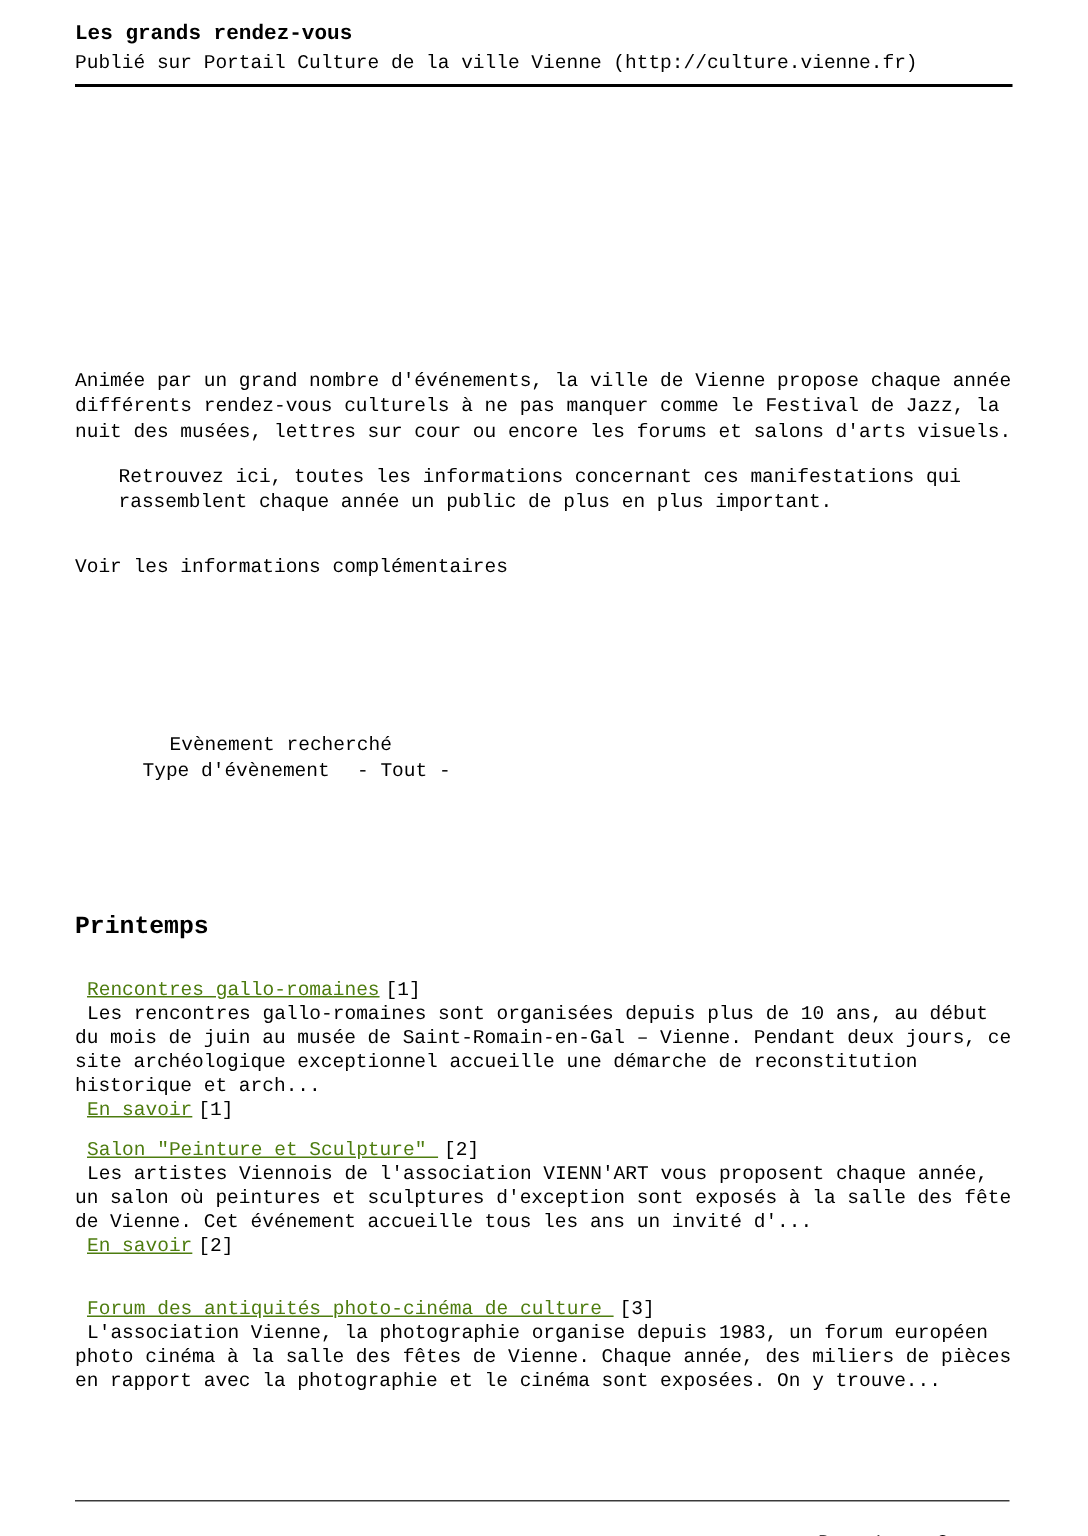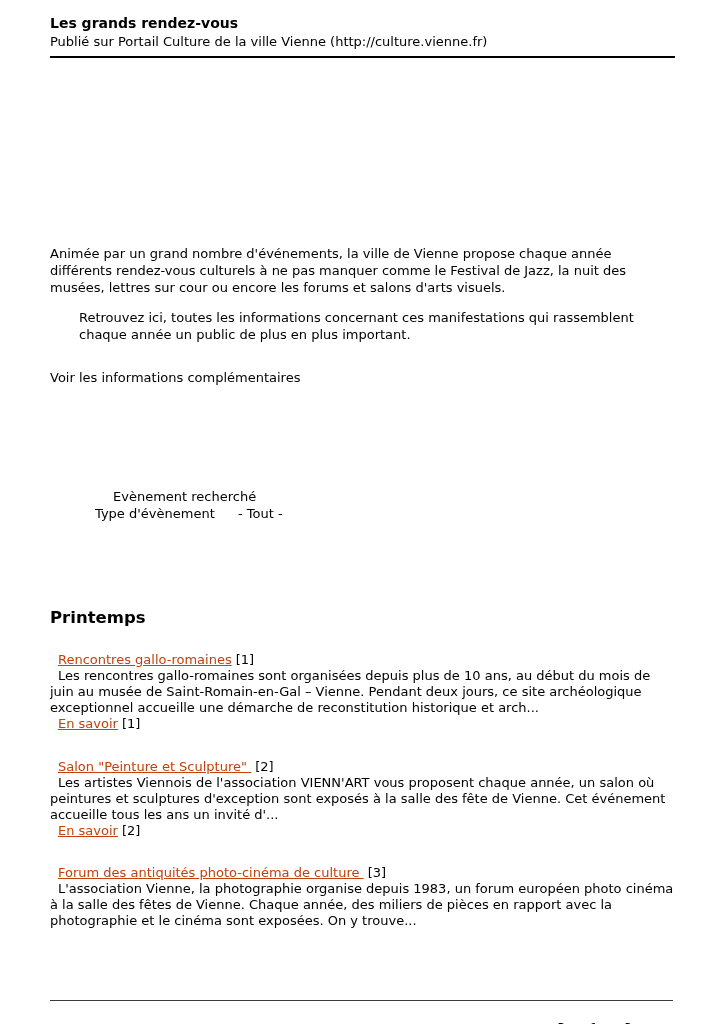--- a/index.html
+++ b/index.html
@@ -6,21 +6,21 @@
   html, body { background: #ffffff; }
   body {
     width: 725px;
     height: 1024px;
     position: relative;
     font-family: "DejaVu Sans", sans-serif;
     color: #000000;
     font-size: 13px;
     overflow: hidden;
   }
-  .abs { position: absolute; left: 50px; width: 625px; }
+  .abs { position: absolute; left: 50px; width: 625px; font-family: Liberation Mono, monospace; }
 
   
   .header { top: 14px; padding-bottom: 5px; border-bottom: 2px solid #000000; }
   .doc-title { font-size: 14px; font-weight: bold; line-height: 18px; }
   .doc-subtitle { font-size: 13px; line-height: 19px; }
 
   
   .intro { top: 245px; line-height: 17px; }
   .intro p + p { margin-top: 13px; margin-left: 29px; }
   .more-info { top: 369px; line-height: 17px; }
@@ -36,21 +36,21 @@
   
   .section-heading { top: 606px; font-size: 16.5px; font-weight: bold; line-height: 24px; }
 
   
   .event { line-height: 16px; }
   .event-1 { top: 652px; }
   .event-2 { top: 759px; }
   .event-3 { top: 865px; }
   .event .line { text-indent: 8px; }
   .event-desc { text-indent: 8px; }
-  a.link { color: #c2410c; text-decoration: underline; cursor: pointer; }
+  a.link { color: #4d7c0f; text-decoration: underline; cursor: pointer; }
   .ref { color: #000000; margin-left: 4px; }
 
   
   .footer {
     top: 1000px;
     width: 623px;
     border-top: 1px solid #3a3a3a;
     padding-top: 20px;
     padding-right: 41px;
     text-align: right;

